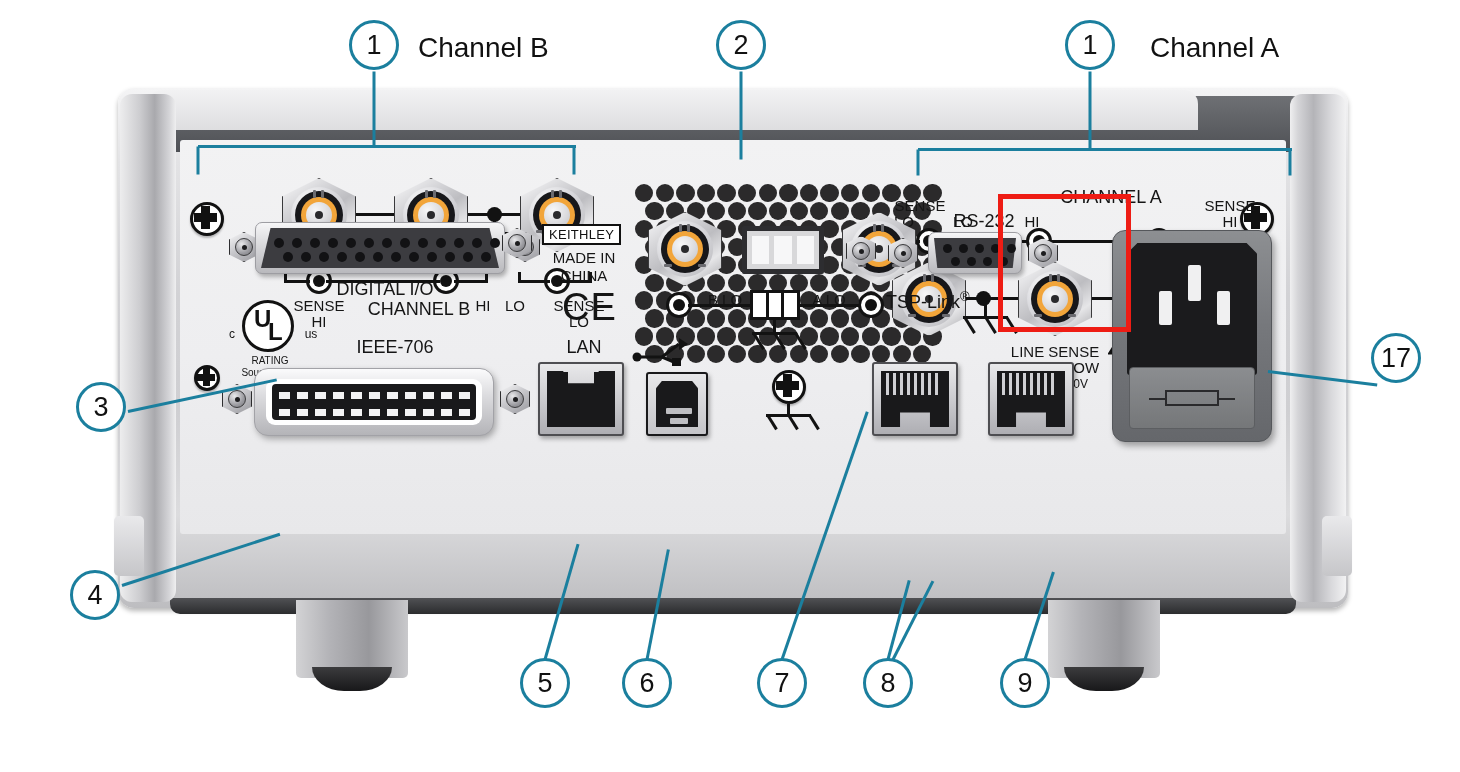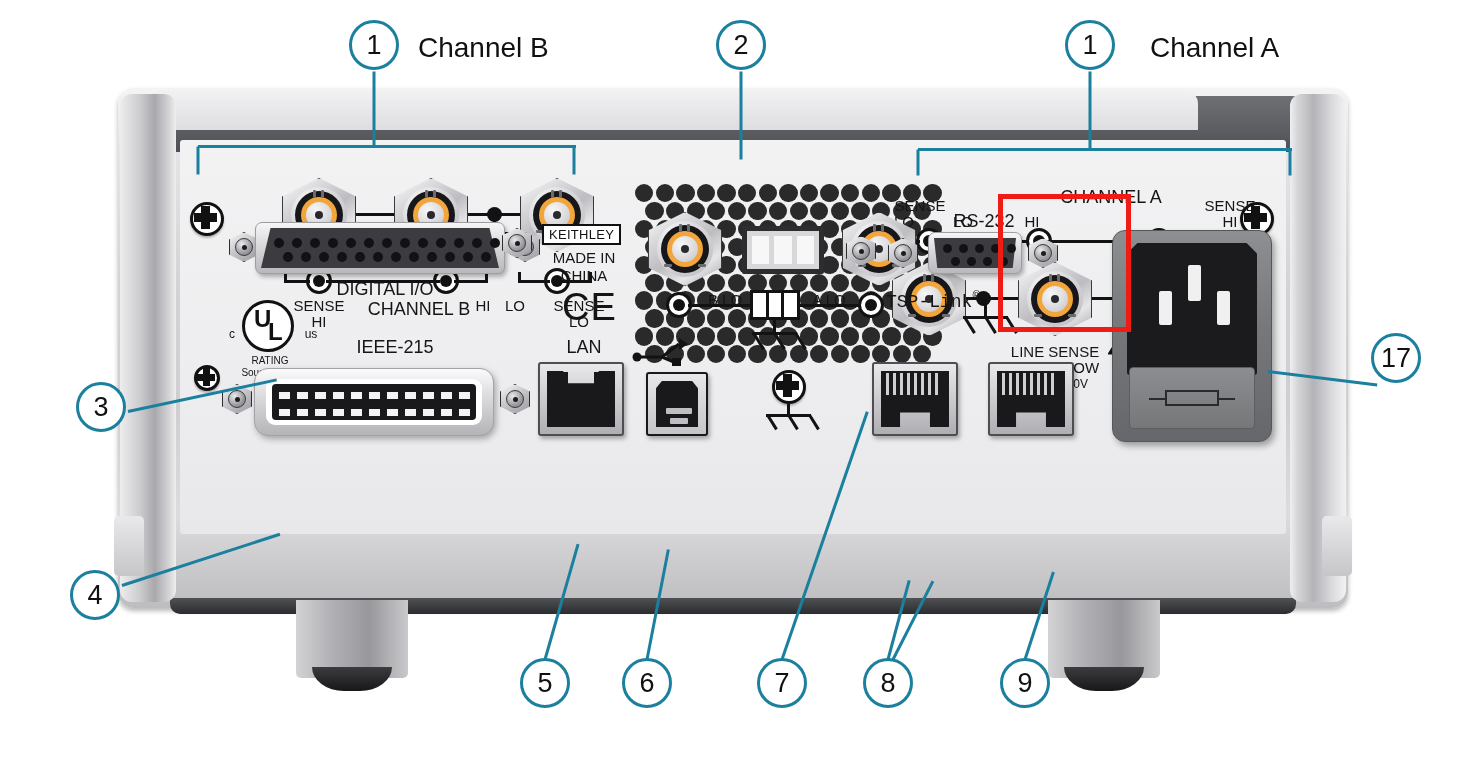--- a/index.html
+++ b/index.html
@@ -863,21 +863,21 @@
         <div class="circ"></div>
         <div class="u">U</div>
         <div class="l">L</div>
       </div>
       <div class="lbl sm" style="left:44px;top:188px;width:16px;">c</div>
       <div class="lbl sm" style="left:120px;top:188px;width:22px;">us</div>
       <div class="lbl xs" style="left:48px;top:216px;width:84px;">RATING</div>
       <div class="lbl xs" style="left:42px;top:228px;width:96px;">SourceMeter</div>
       <div class="lbl xs" style="left:48px;top:240px;width:84px;">4ZA4</div>
 
-      <div class="lbl lg" style="left:150px;top:198px;width:130px;">IEEE-215</div>
+      <div class="lbl lg" style="left:150px;top:198px;width:130px;">IEEE-706</div>
       <div class="jack" style="left:42px;top:244px;">
         <div class="hx"></div>
           <div class="c"></div>
           <div class="p"></div>
       </div>
       <div class="jack" style="left:320px;top:244px;">
         <div class="hx"></div>
           <div class="c"></div>
           <div class="p"></div>
       </div>
@@ -1026,21 +1026,21 @@
         <div class="dpin" style="left:38px;top:24px;width:9px;height:9px;"></div>
         <div class="dpin" style="left:54px;top:24px;width:9px;height:9px;"></div>
         <div class="dpin" style="left:70px;top:24px;width:9px;height:9px;"></div>
       </div>
       <div class="jack" style="left:848px;top:98px;">
         <div class="hx"></div>
           <div class="c"></div>
           <div class="p"></div>
       </div>
 
-      <div class="lbl lg" style="left:706px;top:150px;width:160px;text-align:left;font-family:Liberation Mono, monospace;">
+      <div class="lbl lg" style="left:706px;top:150px;width:160px;text-align:left;">
         <span>TSP-Link</span><sup style="font-size:13px;">®</sup>
       </div>
       <div class="rj45" style="left:692px;top:222px;width:86px;height:74px;">
         <div class="cav"></div>
         <div class="tabs">
           <i style="left:0"></i>
             <i style="left:7px"></i>
             <i style="left:14px"></i>
             <i style="left:21px"></i>
           <i style="left:28px"></i>

